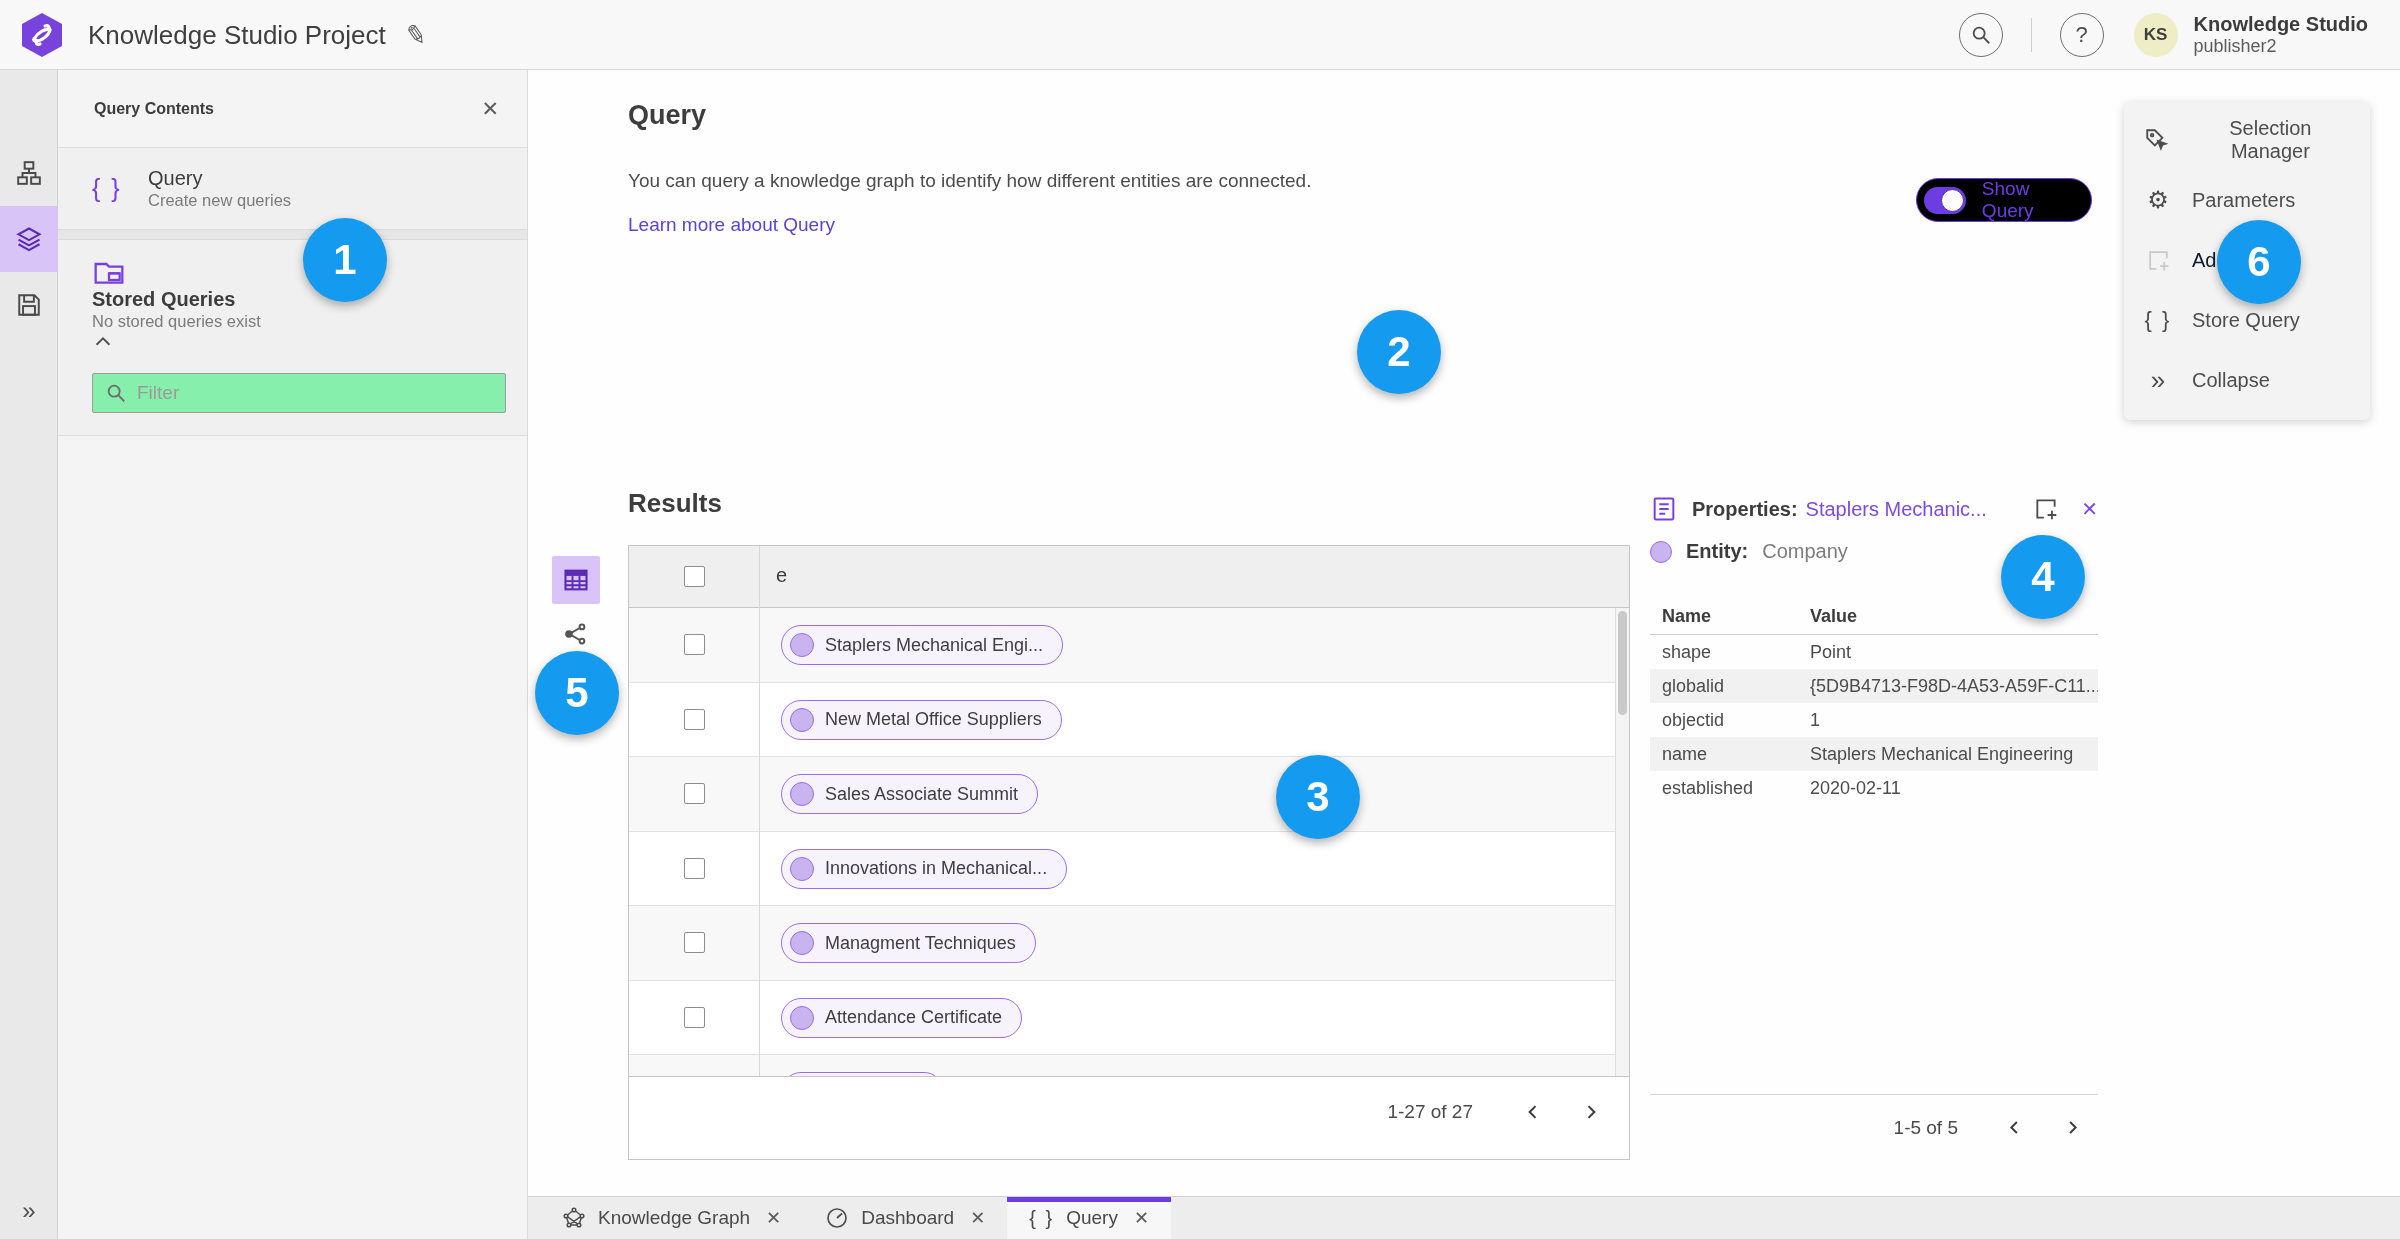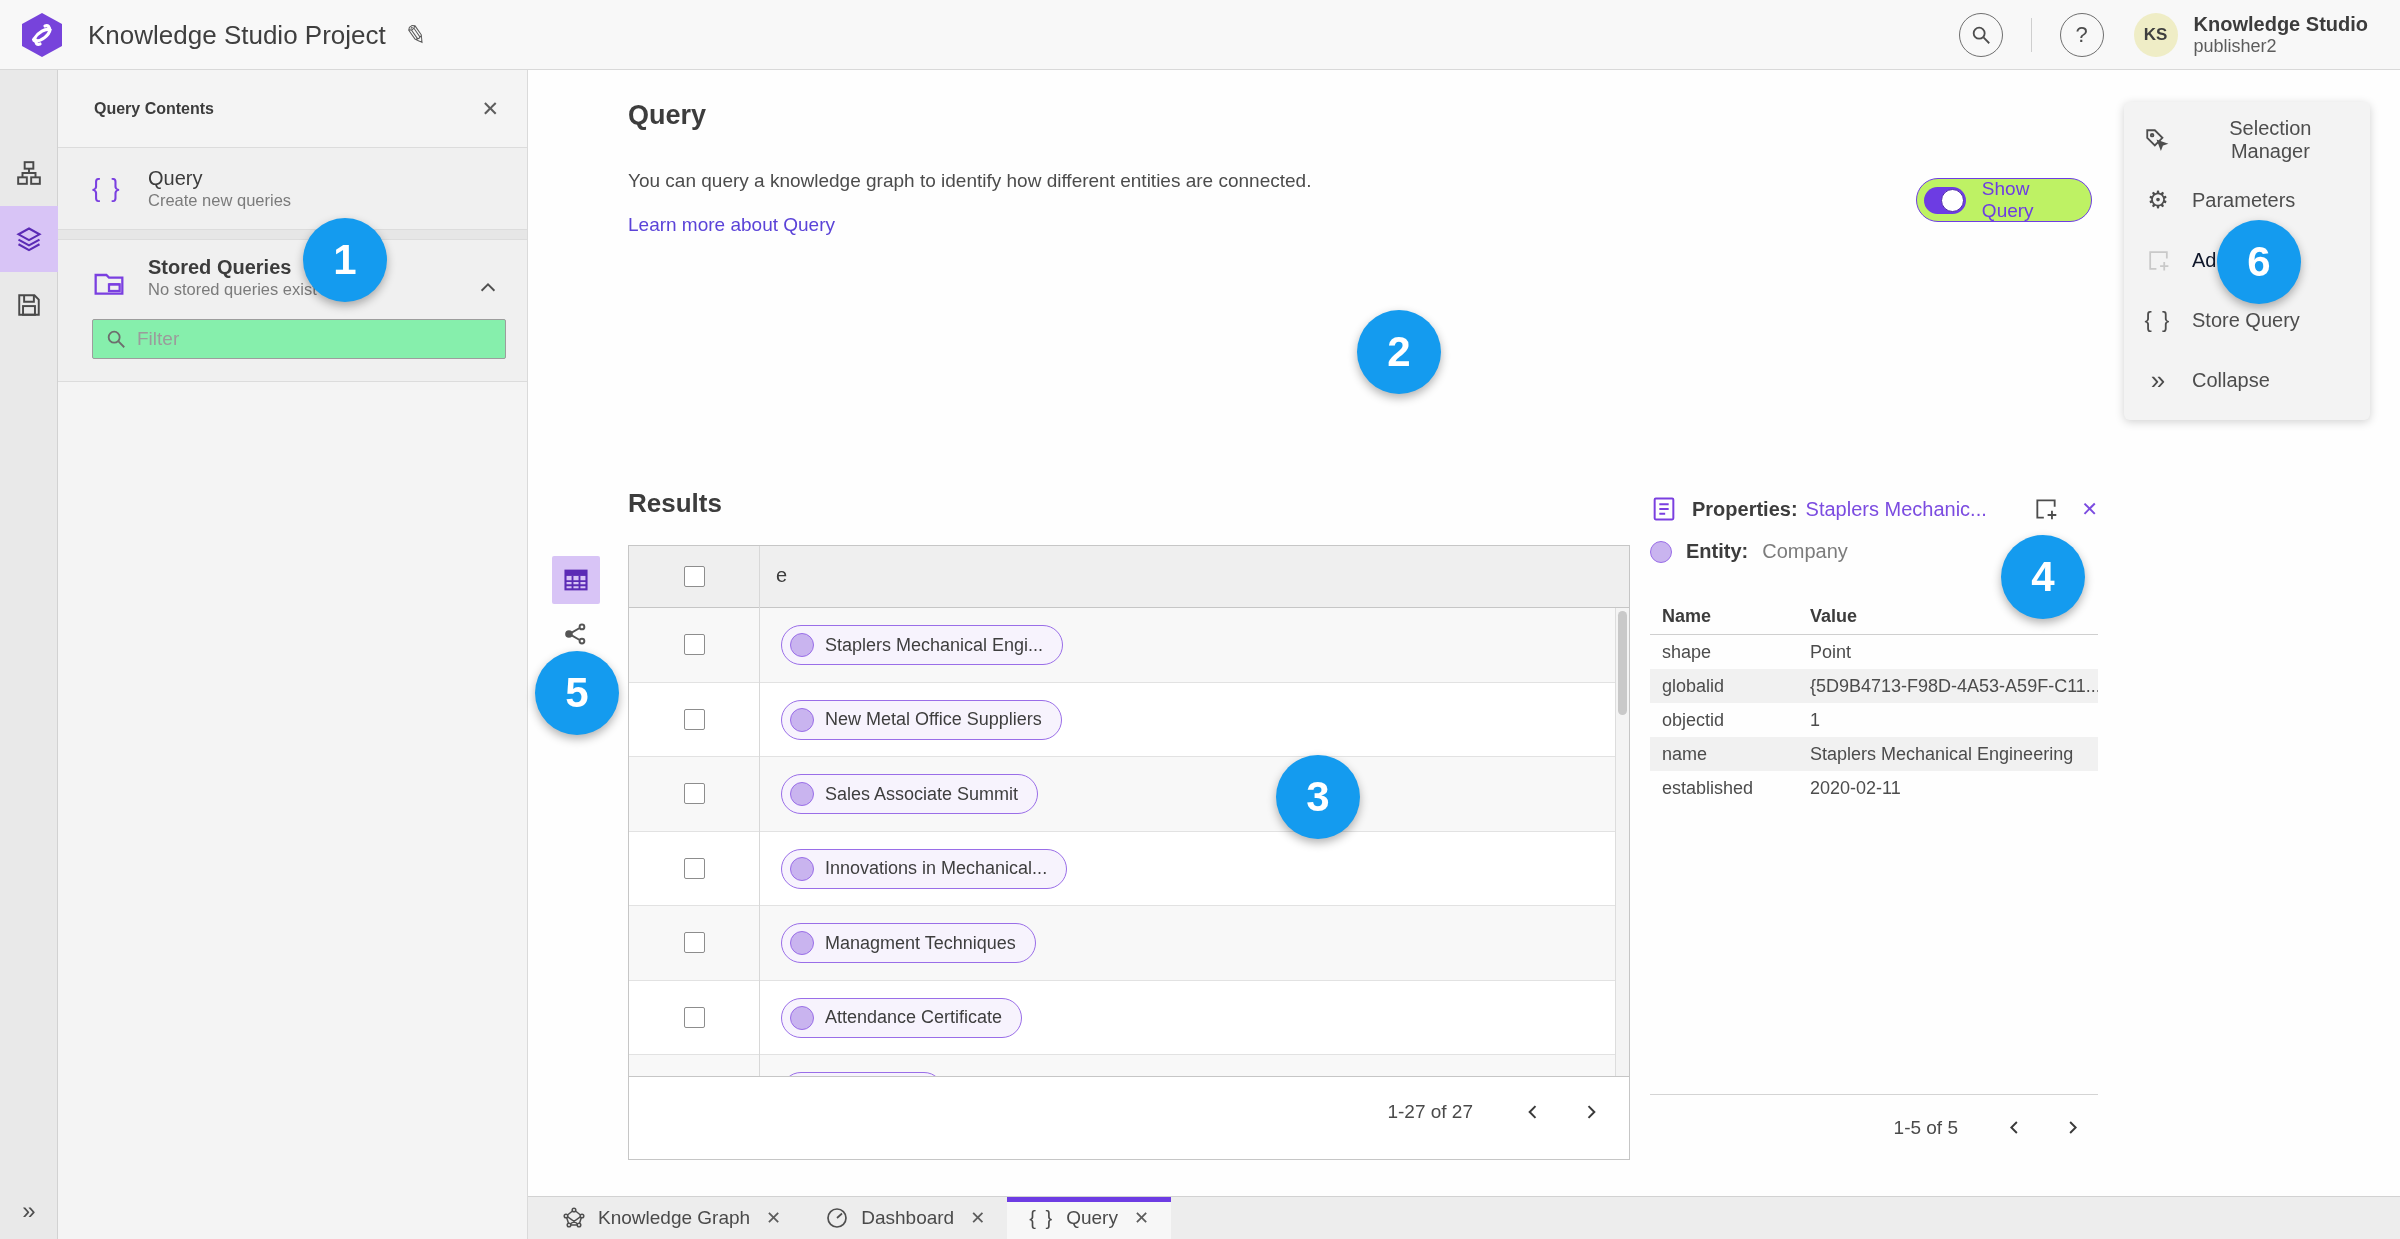--- a/index.html
+++ b/index.html
@@ -30,33 +30,33 @@
   #contents { position:absolute; left:58px; top:70px; width:470px; height:1169px; background:#f4f4f4; border-right:1px solid #dadada; }
   .panel-head { height:78px; display:flex; align-items:center; padding:0 28px 0 36px; border-bottom:1px solid #dcdcdc; }
   .panel-title { font-size:16px; font-weight:600; color:#3c3c3c; flex:1; }
   .x-btn { background:none; border:none; font-size:21px; color:#5d5d5d; cursor:pointer; }
   .ql-item { height:82px; background:#f0f0f0; border-bottom:1px solid #dcdcdc; display:flex; align-items:center; padding:0 28px 0 34px; cursor:pointer; }
   .braces { color:#7a3fe0; font-size:25px; font-weight:500; letter-spacing:2px; width:56px; }
   .ql-txt .t1 { font-size:20px; color:#3c3c3c; }
   .ql-txt .t2 { font-size:16.5px; color:#7b7b7b; margin-top:1px; }
   .panel-gap { height:10px; background:#e6e6e6; border-bottom:1px solid #dcdcdc; }
   .stored { background:#f0f0f0; border-bottom:1px solid #dcdcdc; padding:16px 28px 22px 34px; }
-  .stored-head { display:flex; align-items:flex-end; cursor:pointer; }
+  .stored-head { display:flex; align-items:flex-start; cursor:pointer;flex-direction:column; }
   .stored-head .icon { width:56px; color:#7a3fe0; }
   .stored-txt { flex:1; }
   .filter-wrap { position:relative; margin:20px 6px 0 0; }
   .filter-wrap input { width:414px; height:40px; border:1px solid #9d9d9d; border-radius:2px; background:#86efac; padding:0 12px 0 44px; font-size:19px; color:#444; font-family:"Liberation Sans",sans-serif; }
   .filter-wrap input::placeholder { color:#9b9b9b; }
   .filter-mag { position:absolute; left:13px; top:9px; }
 
   
   h1.qtitle { position:absolute; left:628px; top:100px; font-size:27px; font-weight:600; color:#3d3d3d; }
   .qdesc { position:absolute; left:628px; top:170px; font-size:19px; color:#4c4c4c; }
   .qlink { position:absolute; left:628px; top:214px; font-size:19px; color:#5b43d8; text-decoration:none; cursor:pointer; }
-  .show-query { position:absolute; left:1916px; top:178px; width:176px; height:44px; border:1.5px solid #6d3ce3; border-radius:22px; background:#bef264; display:flex; align-items:center; padding:0 14px 0 7px; gap:16px; cursor:pointer; }
+  .show-query { position:absolute; left:1916px; top:178px; width:176px; height:44px; border:1.5px solid #6d3ce3; border-radius:22px; background:#000000; display:flex; align-items:center; padding:0 14px 0 7px; gap:16px; cursor:pointer; }
   .toggle-track { width:46px; height:27px; border-radius:14px; background:#6d3ce3; position:relative; }
   .toggle-knob { position:absolute; right:2px; top:2px; width:23px; height:23px; border-radius:50%; background:#fff; border:1px solid #4f2aa8; }
   .show-query .lbl { font-size:19px; color:#6d3ce3; }
 
   .qbox { position:absolute; left:628px; top:264px; width:1466px; height:190px; border:1px solid #bcbcbc; background:#fff; }
   .qbox textarea { display:block; width:100%; height:120px; border:none; border-bottom:1px solid #bcbcbc; resize:none; padding:20px 18px; font-family:"Liberation Mono", monospace; font-size:20px; color:#3c3c3c; outline:none; }
   .resize-glyph { position:absolute; right:3px; top:103px; width:13px; height:13px; clip-path:polygon(100% 0,100% 100%,0 100%); background:repeating-linear-gradient(135deg,#9a9a9a 0 1.5px,transparent 1.5px 5px); }
   .qfoot { height:68px; display:flex; align-items:center; padding:0 30px; }
   .chk { appearance:none; width:21px; height:21px; border:1px solid #8d8d8d; border-radius:2px; background:#fff; cursor:pointer; }
   .qfoot label { font-size:19px; color:#4a4a4a; margin-left:12px; flex:1; }

